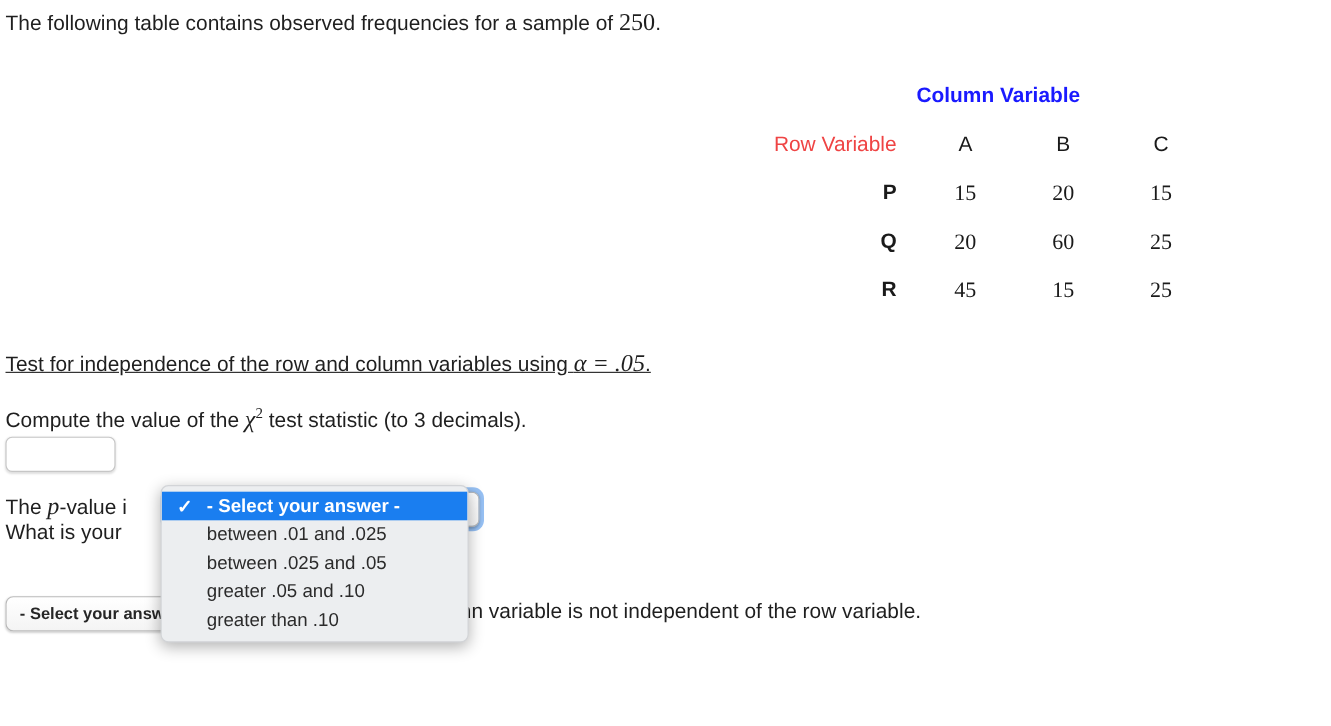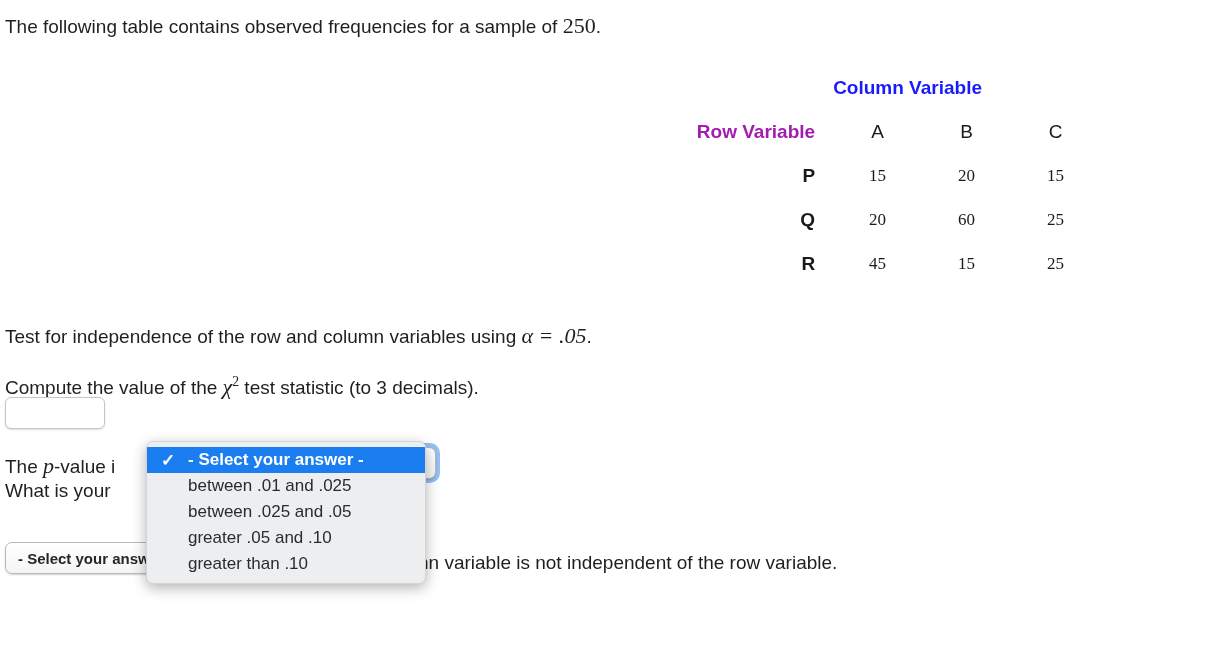--- a/index.html
+++ b/index.html
@@ -12,21 +12,21 @@
     position: relative;
     background: #ffffff;
     font-family: "Liberation Sans", sans-serif;
     color: #1a1a1a;
     overflow: hidden;
   }
 
   .stem {
     position: absolute;
     font-size: 19px;
-    line-height: 32px;
+    line-height: 20px;
     color: #1f1f1f;
     white-space: nowrap;
     text-align: center;
   }
 
   .math {
     font-family: "Liberation Serif", serif;
     font-size: 22px;
   }
   .math-it {
@@ -53,43 +53,43 @@
     height: 44px;
     vertical-align: middle;
   }
   .col-var-head {
     color: #1a1aff;
     font-weight: bold;
     font-size: 19px;
     text-align: left;
   }
   .row-var-head {
-    color: #a21caf;
-    font-weight: bold;
+    color: #ef4444;
+    font-weight: normal;
     font-size: 19px;
     text-align: right;
     padding-right: 18px !important;
   }
   .col-head {
     text-align: center;
     font-size: 19px;
     color: #1a1a1a;
     width: 87px;
   }
   .row-label {
     text-align: right;
     font-weight: bold;
     font-size: 19px;
     padding-right: 18px !important;
     color: #1a1a1a;
   }
   .cell-val {
     text-align: center;
     font-family: "Liberation Serif", serif;
-    font-size: 17px;
+    font-size: 20px;
     color: #1a1a1a;
   }
   .spacer-col { width: 228px; }
 
   
   #chi-input {
     position: absolute;
     left: 5px;
     top: 397px;
     width: 100px;
@@ -219,21 +219,21 @@
     </tr>
     <tr>
       <td class="row-label">R</td>
       <td class="cell-val">45</td>
       <td class="cell-val">15</td>
       <td class="cell-val">25</td>
     </tr>
   </tbody>
 </table>
 
-<div class="stem" id="test-line" style="left:5px; top:320px;">
+<div class="stem" id="test-line" style="left:5px; top:320px;text-decoration:underline;">
   <span>Test for independence of the row and column variables using </span><span class="math-it">α = .05</span><span>.</span>
 </div>
 
 <div class="stem" id="compute-line" style="left:5px; top:366px;">
   <span>Compute the value of the </span><span class="math-it"><span>χ</span><sup>2</sup></span><span> test statistic (to 3 decimals).</span>
 </div>
 
 <input id="chi-input" type="text" value="" style="">
 
 <div class="stem" id="pvalue-line" style="left:5px; top:450px;">

